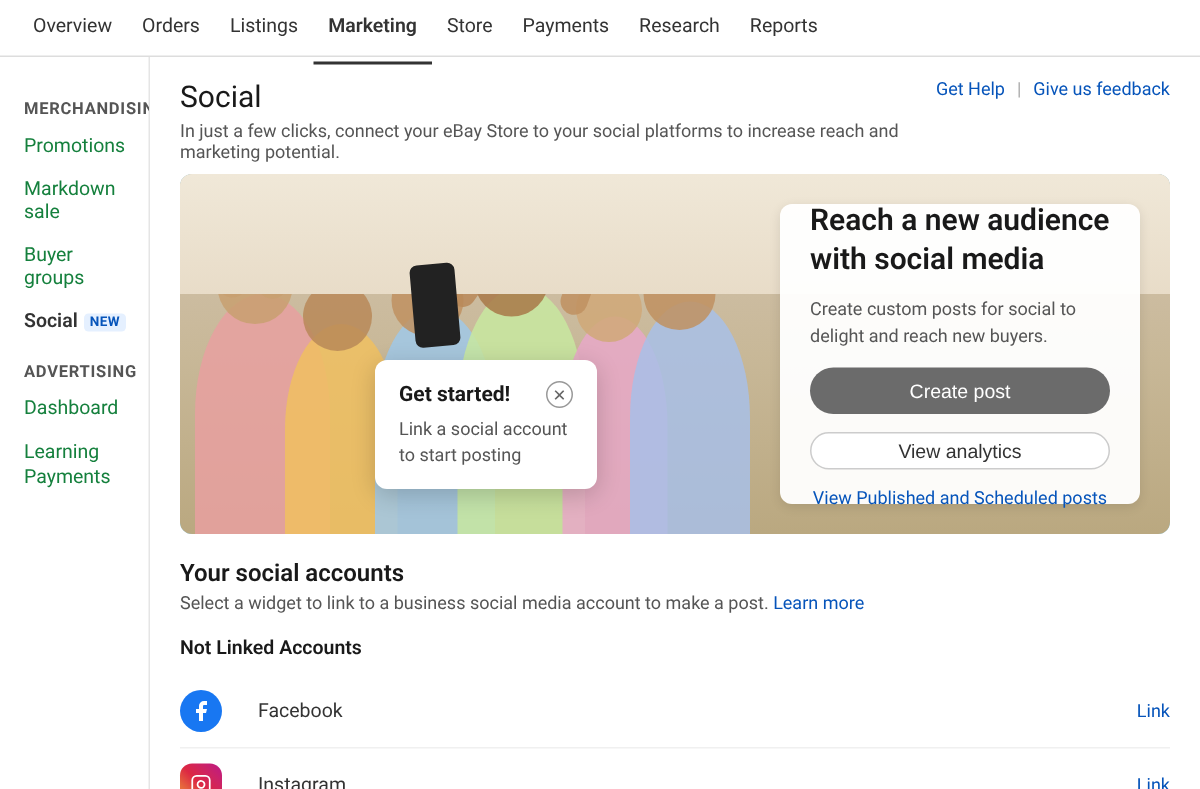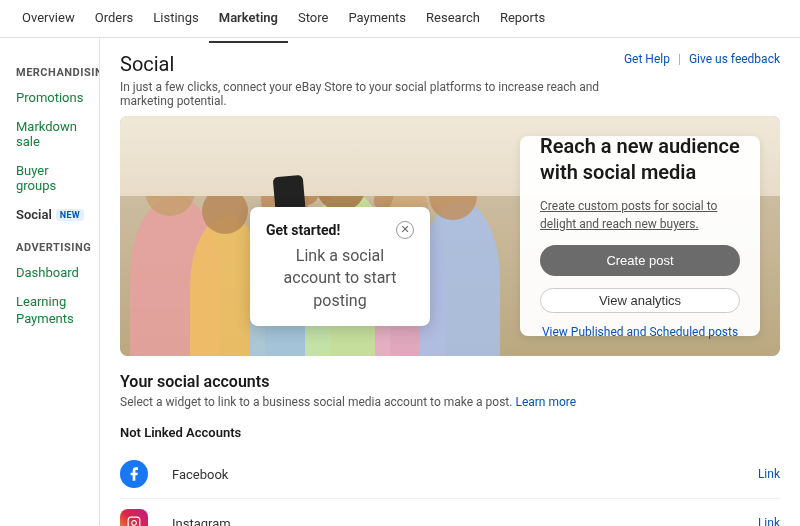--- a/index.html
+++ b/index.html
@@ -139,21 +139,20 @@
     .hero-card-title {
       font-size: 20px;
       font-weight: 600;
       color: #191919;
       line-height: 1.3;
     }
     .hero-card-subtitle {
       font-size: 12px;
       color: #555;
       line-height: 1.5;
-      text-decoration: underline;
     }
     .btn-create-post {
       background: #6b6b6b;
       color: #fff;
       border: none;
       border-radius: 20px;
       padding: 8px 16px;
       font-size: 13px;
       cursor: pointer;
       text-align: center;
@@ -177,21 +176,21 @@
 
     
     .tooltip-bubble {
       position: absolute;
       left: 130px;
       bottom: 30px;
       background: #fff;
       border-radius: 8px;
       padding: 14px 16px;
       box-shadow: 0 4px 16px rgba(0,0,0,0.18);
-      width: 180px;
+      width: 148px;
       z-index: 10;
     }
     .tooltip-header {
       display: flex;
       justify-content: space-between;
       align-items: center;
       margin-bottom: 6px;
     }
     .tooltip-title {
       font-size: 14px;
@@ -205,24 +204,23 @@
       border-radius: 50%;
       display: flex;
       align-items: center;
       justify-content: center;
       font-size: 11px;
       color: #666;
       cursor: pointer;
       flex-shrink: 0;
     }
     .tooltip-text {
-      font-size: 16px;
+      font-size: 12px;
       color: #555;
       line-height: 1.4;
-      text-align: center;
     }
 
     
     .social-accounts {
       padding: 0 20px 20px;
     }
     .section-title {
       font-size: 16px;
       font-weight: 600;
       color: #191919;

